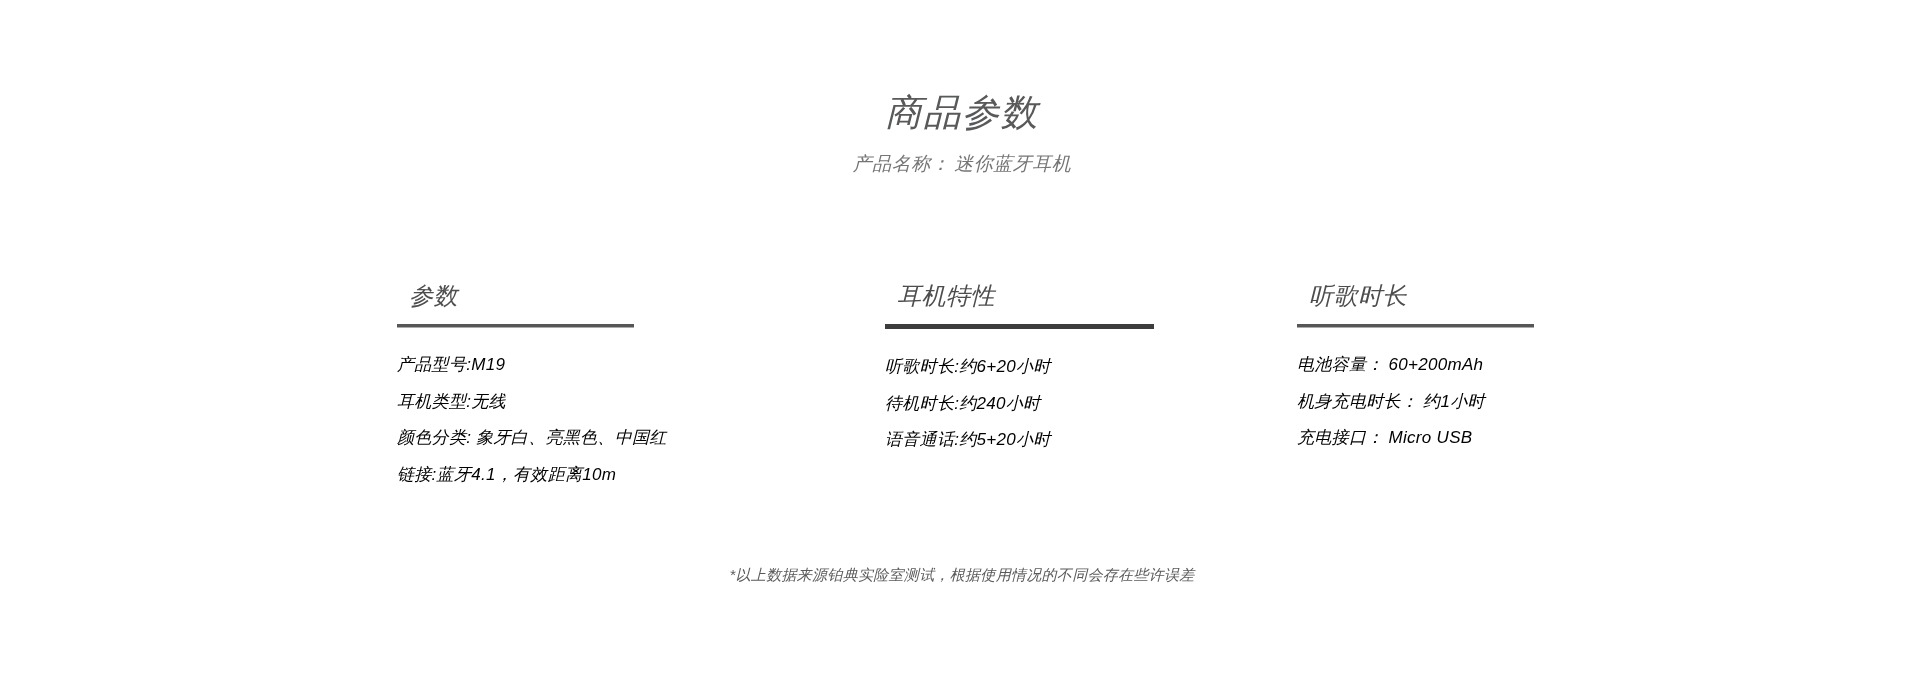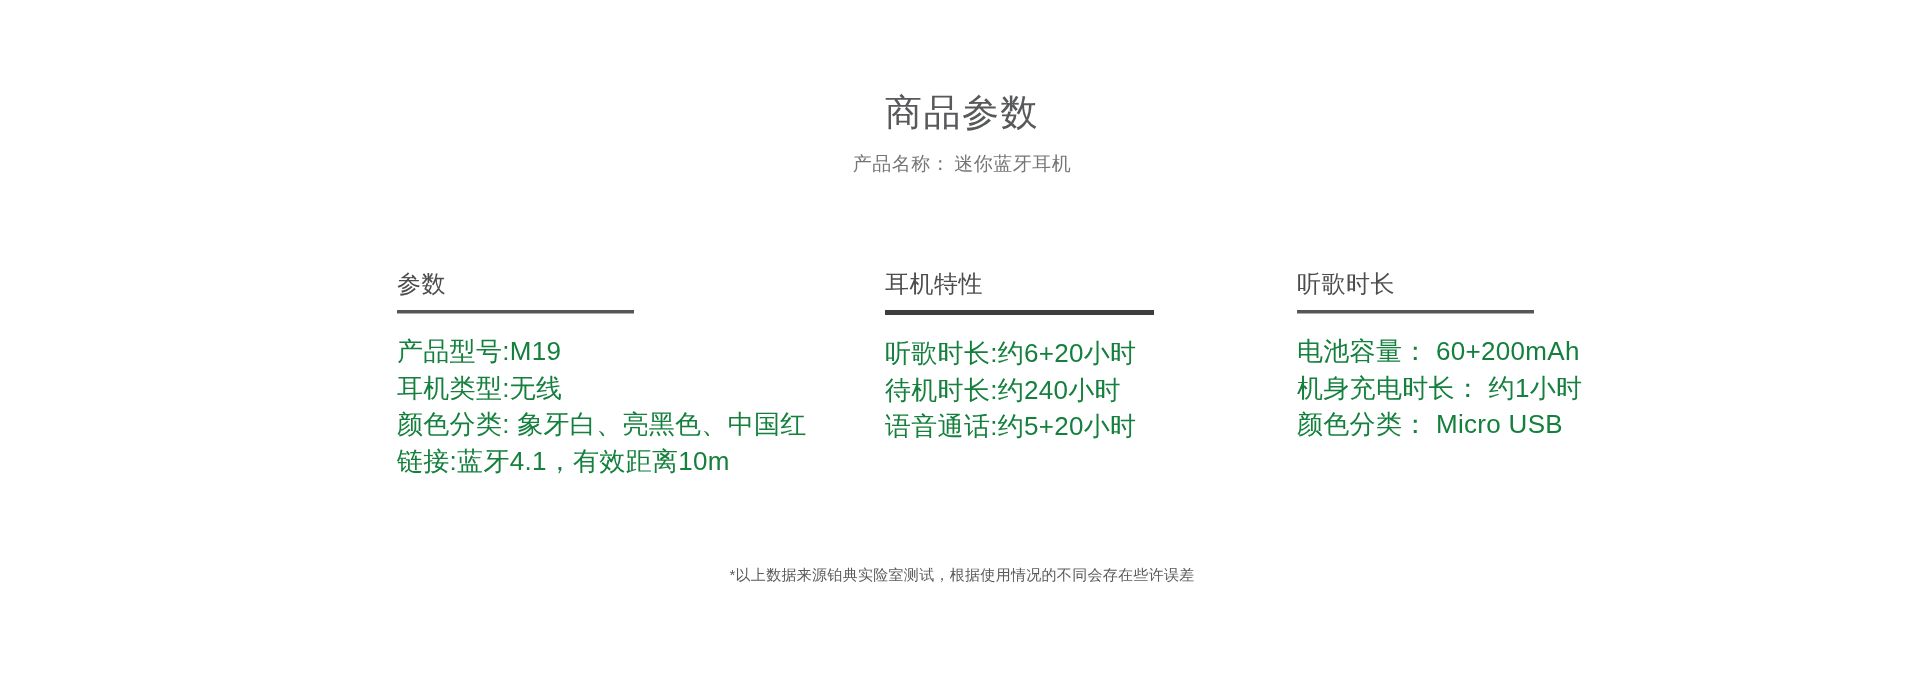--- a/index.html
+++ b/index.html
@@ -3,20 +3,21 @@
 <meta charset="utf-8">
 <style>
   html, body { margin: 0; padding: 0; background: #ffffff; }
   .page {
     position: relative;
     width: 1908px;
     height: 688px;
     background: #ffffff;
     font-family: "Liberation Sans", "DejaVu Sans", sans-serif;
     overflow: hidden;
+    font-style: italic;
   }
   .hero {
     position: absolute;
     left: 0; right: 0;
     top: 88px;
     text-align: center;
     transform: translateX(8px);
   }
   .title {
     margin: 0;
@@ -34,44 +35,44 @@
   }
   .subtitle .sub-label { margin-right: 4px; }
   .col {
     position: absolute;
     top: 268px;
   }
   .col-1 { left: 397px; }
   .col-2 { left: 885px; }
   .col-3 { left: 1297px; }
   .col h2 {
-    margin: 0;
+    margin: 12px;
     font-size: 24px;
     font-weight: 400;
     color: #4d4d4d;
     letter-spacing: 0.5px;
   }
   .rule {
     margin-top: 10px;
     height: 3px;
     background: #565656;
     box-shadow: 0 1px 0 #ababab;
   }
   .col-1 .rule { width: 237px; }
   .col-2 .rule { width: 269px; height: 5px; background: #3d3d3d; box-shadow: none; }
   .col-3 .rule { width: 237px; }
   .rows {
     list-style: none;
     margin: 20px 0 0 0;
     padding: 0;
   }
   .rows li {
-    font-size: 26px;
+    font-size: 17px;
     line-height: 36.5px;
-    color: #15803d;
+    color: #000000;
     white-space: nowrap;
     letter-spacing: 0.3px;
   }
   .footnote {
     position: absolute;
     left: 0; right: 0;
     top: 566px;
     text-align: center;
     transform: translateX(8px);
     font-size: 15px;
@@ -111,19 +112,19 @@
       <li>语音通话:约5+20小时</li>
     </ul>
   </section>
 
   <section class="col col-3">
     <h2>听歌时长</h2>
     <div class="rule"></div>
     <ul class="rows">
       <li>电池容量： 60+200mAh</li>
       <li>机身充电时长： 约1小时</li>
-      <li>颜色分类： Micro USB</li>
+      <li>充电接口： Micro USB</li>
     </ul>
   </section>
 
   <footer class="footnote">*以上数据来源铂典实险室测试，根据使用情况的不同会存在些许误差</footer>
 
 </div>
 
 </body></html>

